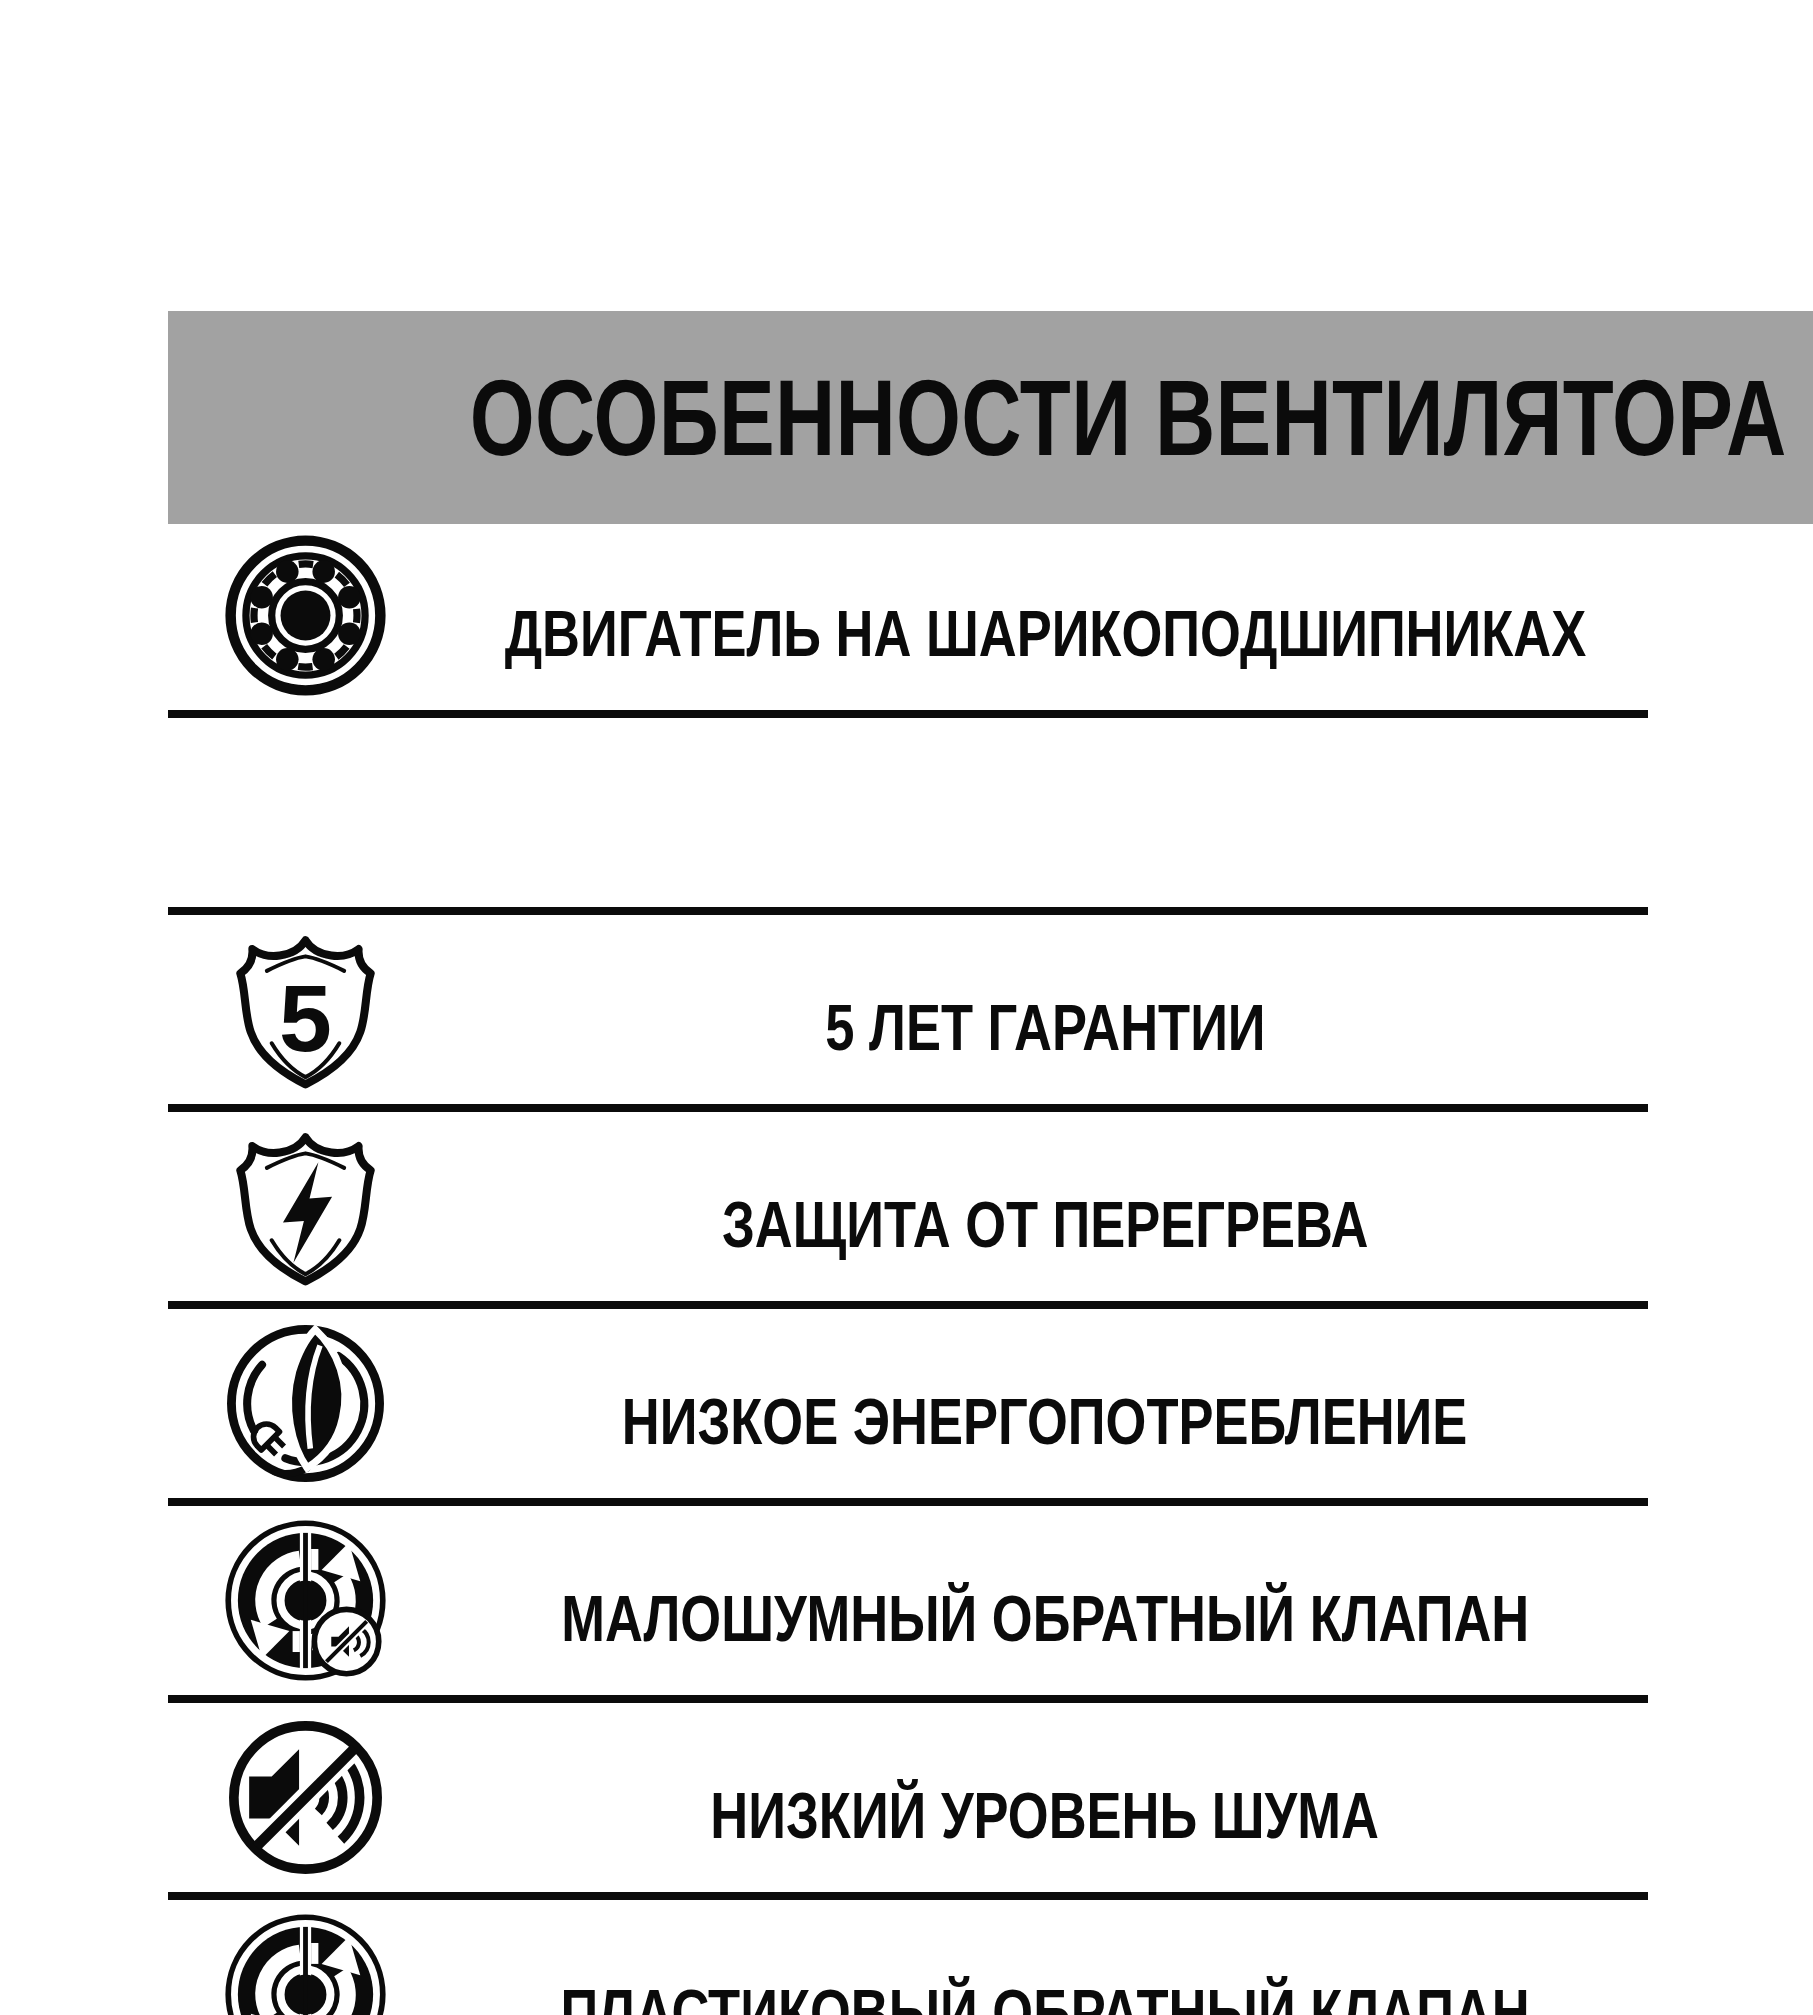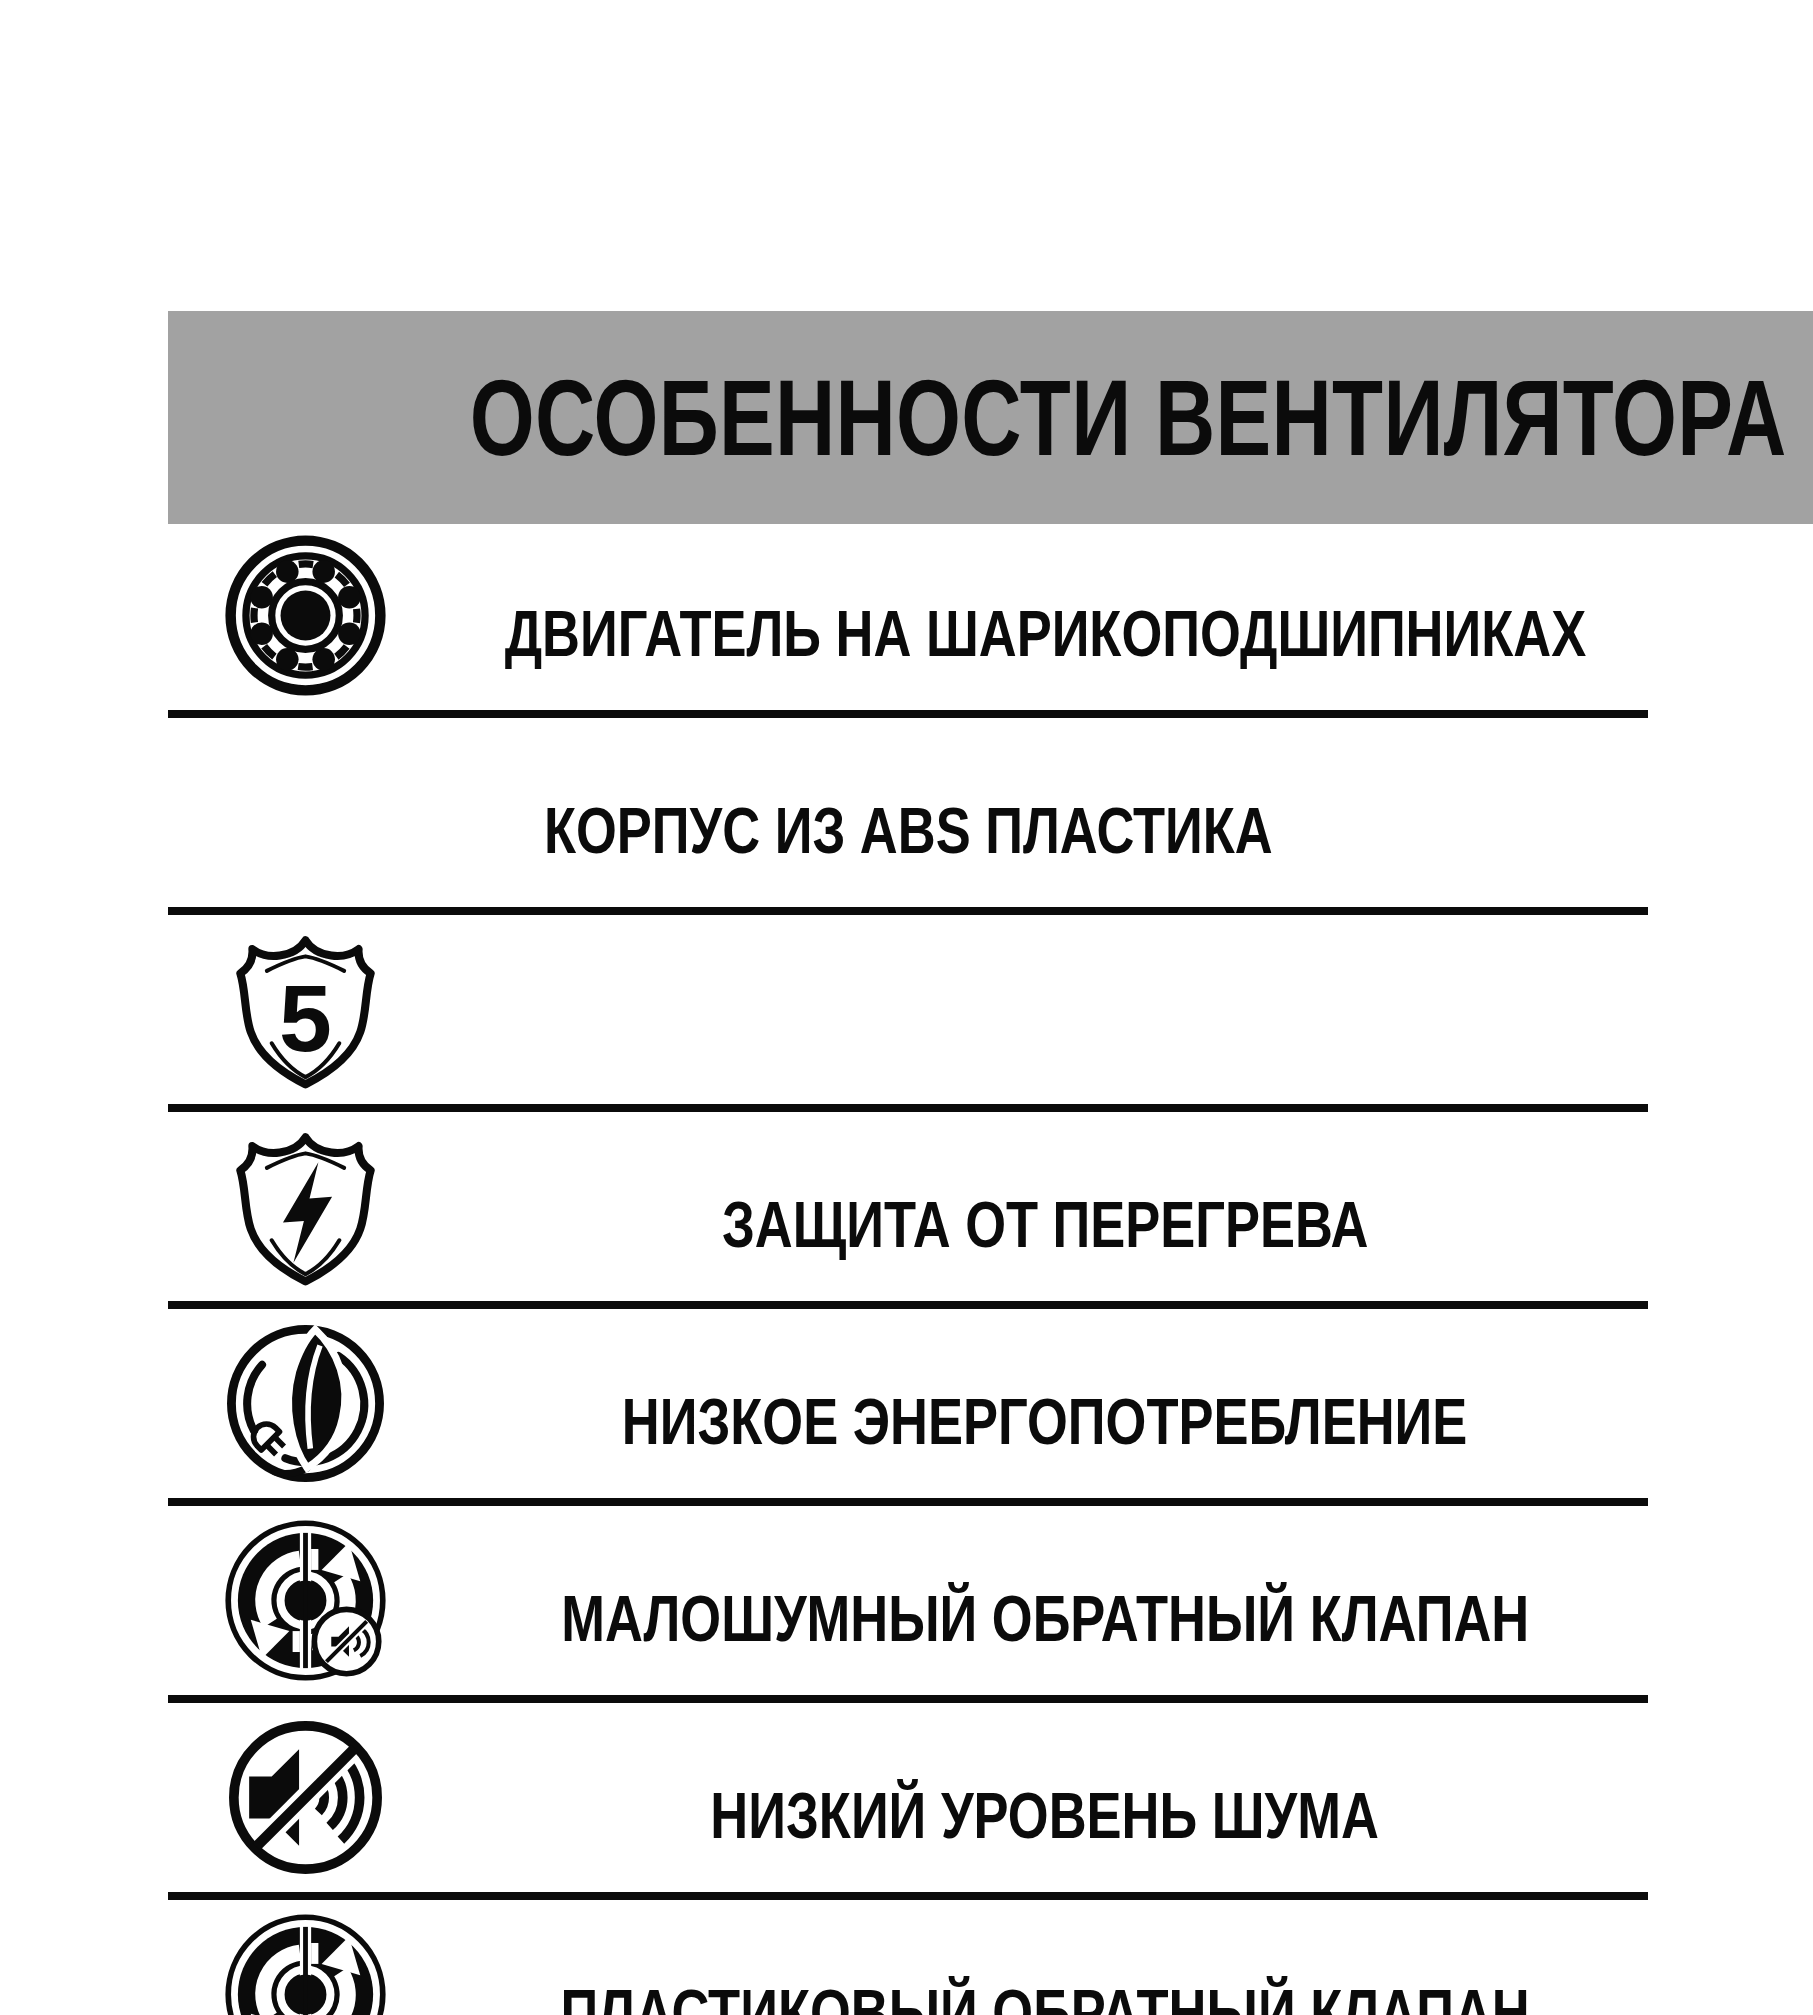--- a/index.html
+++ b/index.html
@@ -60,32 +60,32 @@
             <circle cx="154.5" cy="77.4" r="14" fill="#0b0b0b"></circle>
             <circle cx="100" cy="100" r="42" fill="none" stroke="#0b0b0b" stroke-width="9"></circle>
             <circle cx="100" cy="100" r="31" fill="#0b0b0b"></circle>
           </svg>
         </div>
         <div class="label-cell">
           <div class="label-text">ДВИГАТЕЛЬ НА ШАРИКОПОДШИПНИКАХ</div>
         </div>
       </div>
       <div class="feature-row">
-        <div class="label-cell">
-          <div class="label-text">КОРПУС ИЗ ABS ПЛАСТИКА</div>
-        </div>
       </div>
       <div class="feature-row">
         <div class="icon-cell">
           <svg viewBox="0 0 200 200" xmlns="http://www.w3.org/2000/svg">
             <path d="M100,14 C106,24 118,31 132,33 C146,35 158,31 166,25 C165,37 170,48 181,55 C174,77 176,105 168,128 C159,154 134,176 100,193 C66,176 41,154 32,128 C24,105 26,77 19,55 C30,48 35,37 34,25 C42,31 54,35 68,33 C82,31 94,24 100,14 Z" fill="none" stroke="#0b0b0b" stroke-width="10" stroke-linejoin="round"></path>
             <path d="M52,52 C72,42 86,36 100,34 C114,36 128,42 148,52" fill="none" stroke="#0b0b0b" stroke-width="5" stroke-linecap="round"></path>
             <path d="M58,142 C70,162 84,176 100,184 C116,176 130,162 142,142" fill="none" stroke="#0b0b0b" stroke-width="5" stroke-linecap="round"></path>
             <text x="100" y="152" text-anchor="middle" font-family="Liberation Sans, DejaVu Sans, sans-serif" font-size="118" font-weight="700" fill="#0b0b0b">5</text>
           </svg>
+        </div>
+        <div class="label-cell">
+          <div class="label-text">5 ЛЕТ ГАРАНТИИ</div>
         </div>
       </div>
       <div class="feature-row">
         <div class="icon-cell">
           <svg viewBox="0 0 200 200" xmlns="http://www.w3.org/2000/svg">
             <path d="M100,14 C106,24 118,31 132,33 C146,35 158,31 166,25 C165,37 170,48 181,55 C174,77 176,105 168,128 C159,154 134,176 100,193 C66,176 41,154 32,128 C24,105 26,77 19,55 C30,48 35,37 34,25 C42,31 54,35 68,33 C82,31 94,24 100,14 Z" fill="none" stroke="#0b0b0b" stroke-width="10" stroke-linejoin="round"></path>
             <path d="M52,52 C72,42 86,36 100,34 C114,36 128,42 148,52" fill="none" stroke="#0b0b0b" stroke-width="5" stroke-linecap="round"></path>
             <path d="M58,142 C70,162 84,176 100,184 C116,176 130,162 142,142" fill="none" stroke="#0b0b0b" stroke-width="5" stroke-linecap="round"></path>
             <path d="M116,45 L72,120 L98,118 L85,170 L133,88 L105,90 Z" fill="#0b0b0b"></path>
           </svg>

